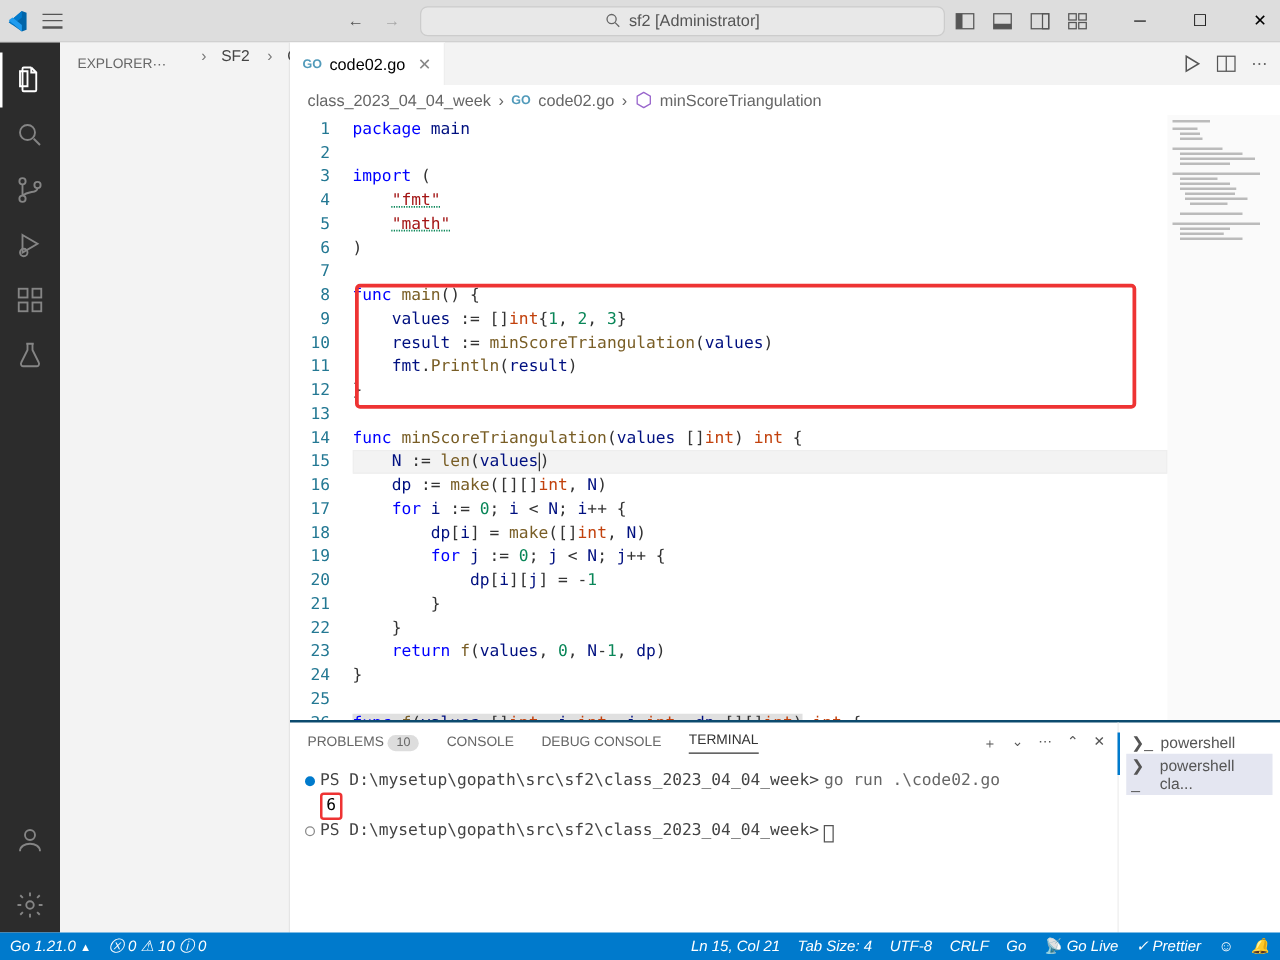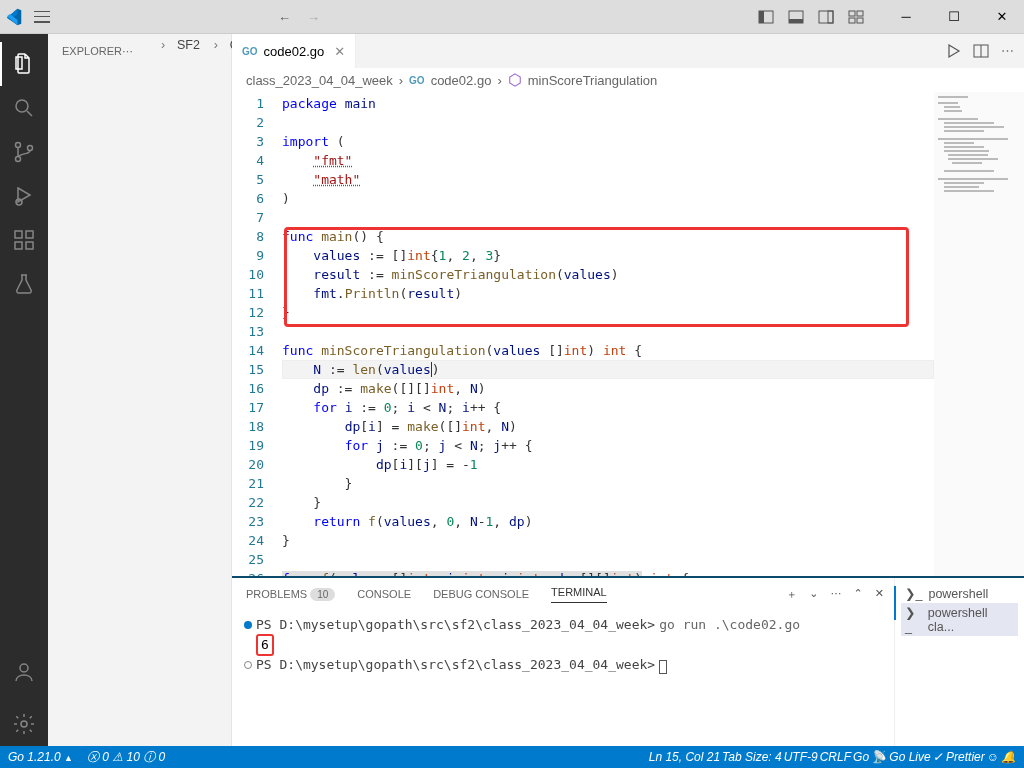--- a/index.html
+++ b/index.html
@@ -53,21 +53,21 @@
   .bullet.filled { background: #007acc; }
   .bullet.hollow { border: 1px solid #888; }
   .red-box-small { border: 2px solid #e33; border-radius: 3px; padding: 0 3px; display: inline-block; }
   .prompt-path { color: #444; }
   .cmd { color: #666; }
   .cursor-block { display: inline-block; width: 8px; height: 14px; border: 1px solid #555; vertical-align: middle; }
   .panel-side { width: 130px; border-left: 1px solid #eee; padding: 6px; font-size: 12.5px; }
   .panel-side-item { display: flex; align-items: center; gap: 6px; padding: 2px 4px; color: #555; }
   .panel-side-item.active { background: #e4e6f1; }
   .status-bar { height: 22px; background: #007acc; color: #fff; display: flex; align-items: center; font-size: 12px; padding: 0 8px; gap: 14px; font-style: italic; }
-  .status-right { margin-left: auto; display: flex; gap: 2px; align-items: center; }
+  .status-right { margin-left: auto; display: flex; gap: 14px; align-items: center; }
   svg { display: block; }
 </style>
 </head>
 <body>
 
 <div class="title-bar">
   <div class="title-left">
     <svg class="vscode-logo" viewBox="0 0 24 24">
         <path fill="#0065A9" d="M23 3l-5-2-14 12 14 10 5-2V3z"></path>
         <path fill="#007ACC" d="M18 1L4 13l4 3 10-8V1z"></path>
@@ -75,20 +75,27 @@
       </svg>
     <div class="hamburger">
         <span></span>
         <span></span>
         <span></span>
       </div>
   </div>
   <div class="nav-arrows">
     <span class="nav-arrow">←</span>
     <span class="nav-arrow" style="opacity:.4">→</span>
+  </div>
+  <div class="search-box">
+    <svg width="13" height="13" viewBox="0 0 16 16">
+        <circle cx="6.5" cy="6.5" r="4.5" fill="none" stroke="#666" stroke-width="1.3"></circle>
+        <line x1="10" y1="10" x2="14" y2="14" stroke="#666" stroke-width="1.3"></line>
+      </svg>
+    <span>sf2 [Administrator]</span>
   </div>
   <div class="title-right">
     <svg width="16" height="16">
         <rect x="1" y="2" width="14" height="12" fill="none" stroke="#555"></rect>
         <rect x="1" y="2" width="5" height="12" fill="#555"></rect>
       </svg>
     <svg width="16" height="16">
         <rect x="1" y="2" width="14" height="12" fill="none" stroke="#555"></rect>
         <rect x="1" y="10" width="14" height="4" fill="#555"></rect>
       </svg>
@@ -322,21 +329,21 @@
     </div>
   </div>
 </div>
 
 <div class="status-bar">
   <span><span>Go 1.21.0</span> <span style="font-size:9px">▲</span></span>
   <span>ⓧ <span>0</span> ⚠ <span>10</span> ⓘ <span>0</span></span>
   <div class="status-right">
     <span>Ln 15, Col 21</span>
     <span>Tab Size: 4</span>
-    <span>UTF-9</span>
+    <span>UTF-8</span>
     <span>CRLF</span>
     <span>Go</span>
     <span>📡 <span>Go Live</span></span>
     <span>✓ <span>Prettier</span></span>
     <span>☺</span>
     <span>🔔</span>
   </div>
 </div>
 
 </body></html>

